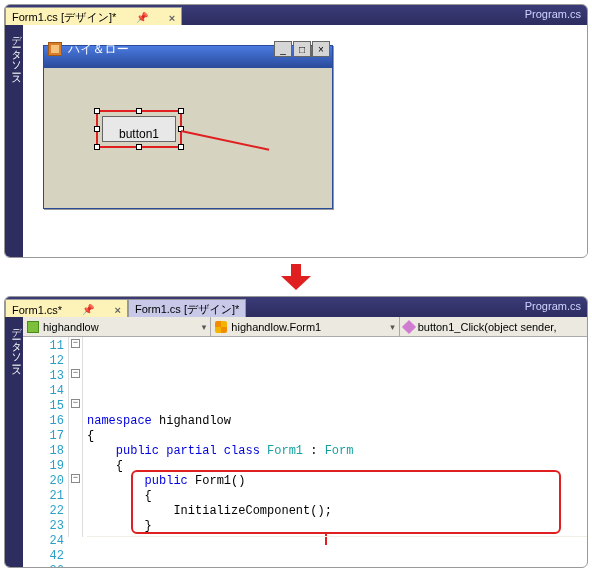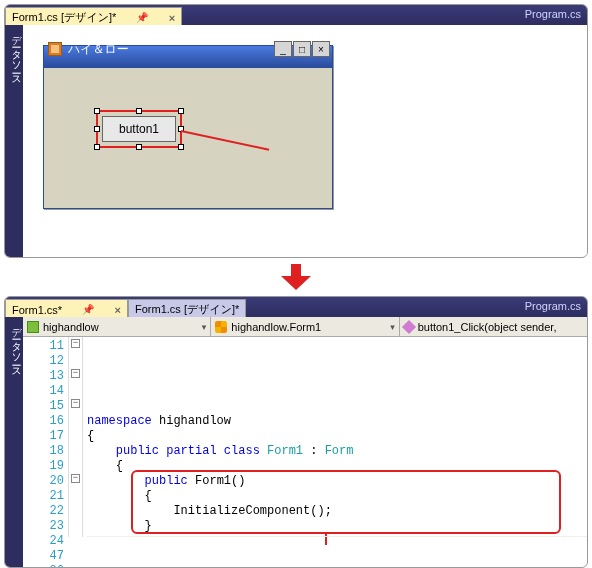--- a/index.html
+++ b/index.html
@@ -19,21 +19,21 @@
   
   .designer-surface { margin-left: 18px; padding: 20px 20px 30px 20px; background: #fff; height: 230px; position: relative; }
   .form-window { width: 290px; border: 1px solid #2a4a9a; background: #d6d3c1; box-shadow: 1px 1px 0 #999; }
   .form-titlebar { background: linear-gradient(#4a7ae0,#2a4a9a); color: #fff; height: 22px; display: flex; align-items: center; padding: 0 2px 16px 4px; font-size: 12px; }
   .form-icon { width: 14px; height: 14px; background: #d97c2b; border: 1px solid #a05a14; margin-right: 6px; display:inline-block; position:relative; }
   .form-icon::after { content:""; position:absolute; inset:2px; background:#f5c27d; }
   .winbtns { margin-left: auto; display: flex; gap: 1px; }
   .winbtn { width: 18px; height: 16px; background: #d6d6d6; border: 1px solid #666; font-size: 10px; display:flex; align-items:center; justify-content:center; color:#000; font-family: sans-serif; }
   .form-body { height: 140px; position: relative; }
   
-  .selected-button { position: absolute; left: 58px; top: 48px; width: 74px; height: 26px; background: #e8e8e8; border: 1px solid #666; display:flex; align-items:center; justify-content:center; font-size:12px; }
+  .selected-button { position: absolute; left: 58px; top: 48px; width: 74px; height: 26px; background: #e8e8e8; border: 1px solid #666; display:flex; align-items:flex-end; justify-content:center; font-size:12px; }
   .sel-outline { position:absolute; left:52px; top:42px; width:86px; height:38px; border:2px solid #e02020; border-radius:4px; pointer-events:none; }
   .handle { position:absolute; width:6px; height:6px; background:#fff; border:1px solid #000; }
   
   .callout { position:absolute; background: linear-gradient(#e84040,#c81818); color:#fff; border-radius:6px; padding:6px 14px; font-size:13px; font-weight:bold; box-shadow: 0 2px 4px rgba(0,0,0,.3); }
   .callout-line { position:absolute; background:#e02020; height:2px; transform-origin:left center; }
   
   
   .down-arrow { width: 30px; height: 26px; margin: 6px auto; position: relative; }
   .down-arrow::before { content:""; position:absolute; left:10px; top:0; width:10px; height:12px; background:#e02020; }
   .down-arrow::after { content:""; position:absolute; left:0; top:12px; width:0; height:0; border-left:15px solid transparent; border-right:15px solid transparent; border-top:14px solid #e02020; }
@@ -153,21 +153,21 @@
         <div>15</div>
         <div>16</div>
         <div>17</div>
         <div>18</div>
         <div>19</div>
         <div>20</div>
         <div>21</div>
         <div>22</div>
         <div>23</div>
         <div>24</div>
-        <div>47</div>
+        <div>42</div>
         <div>26</div>
       </div>
     <div class="outline-col">
       <div class="ol-box" style="top:2px">−</div>
       <div class="ol-box" style="top:32px">−</div>
       <div class="ol-box" style="top:62px">−</div>
       <div class="ol-box" style="top:137px">−</div>
     </div>
     <div class="code-lines" id="code-lines">
       <div class="cursor-line" style="top:167px"></div>

